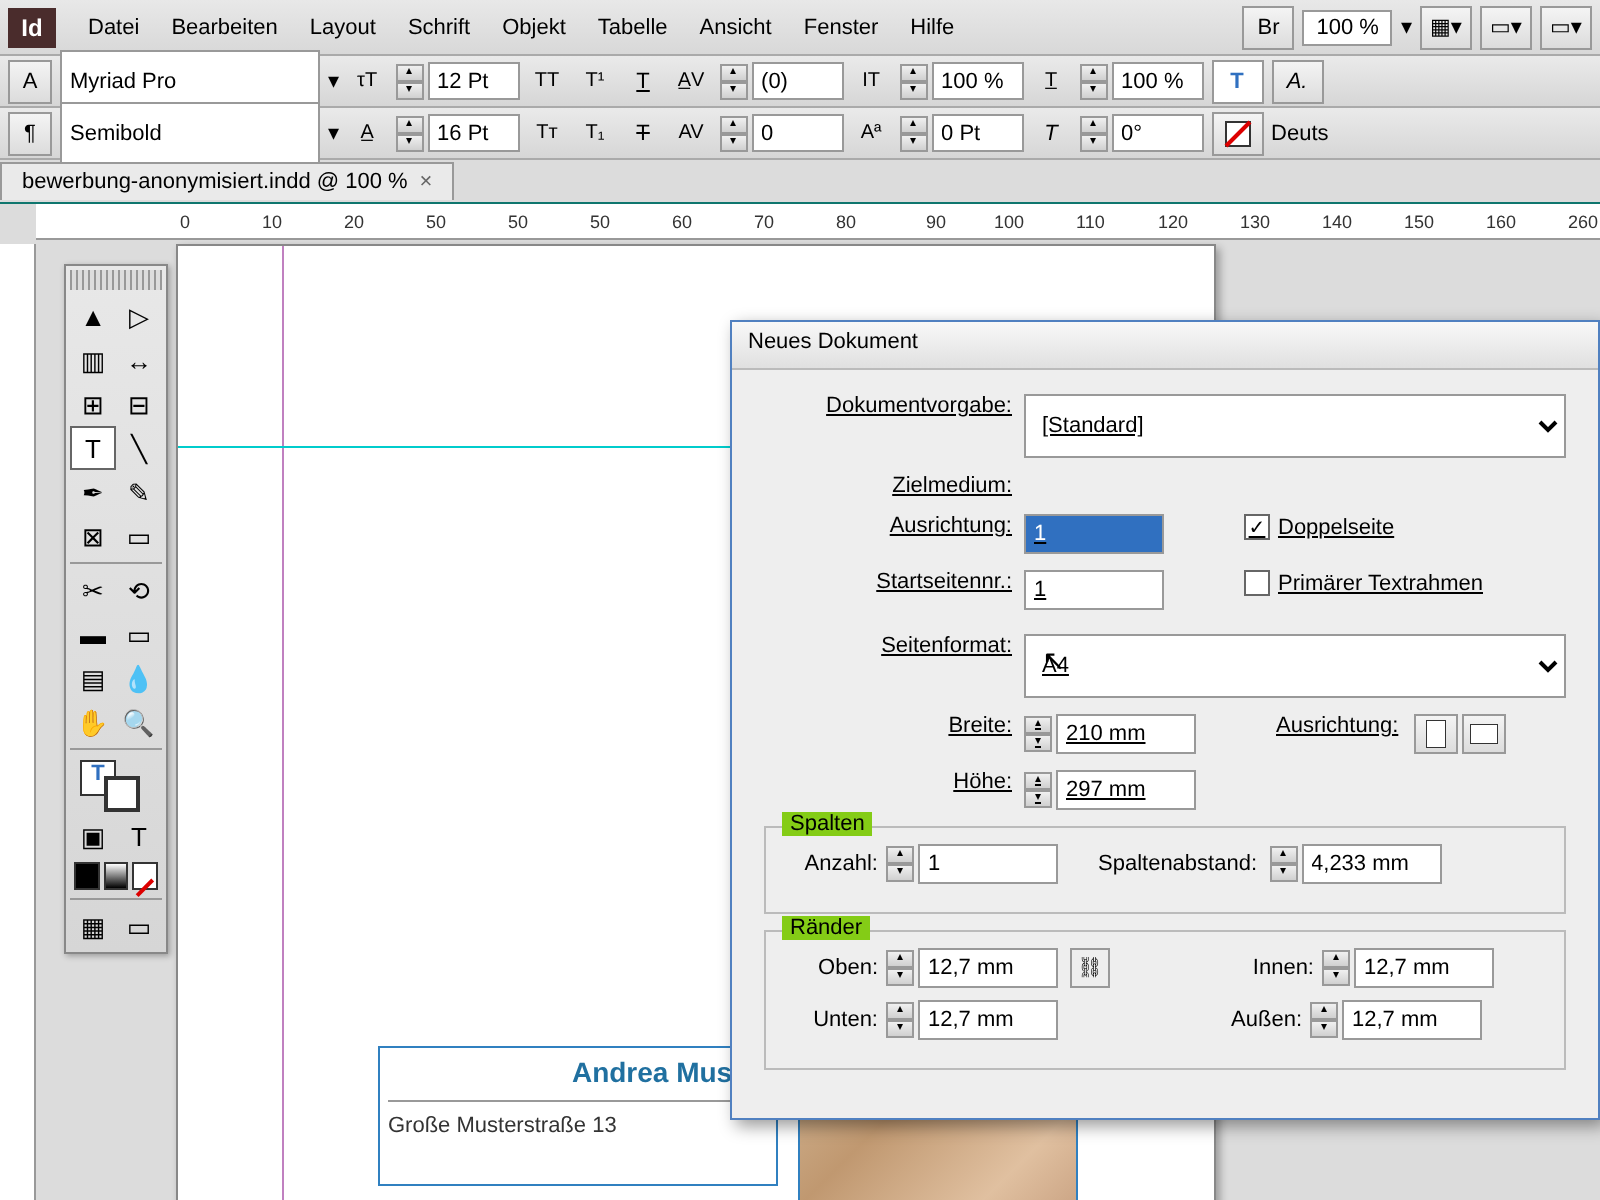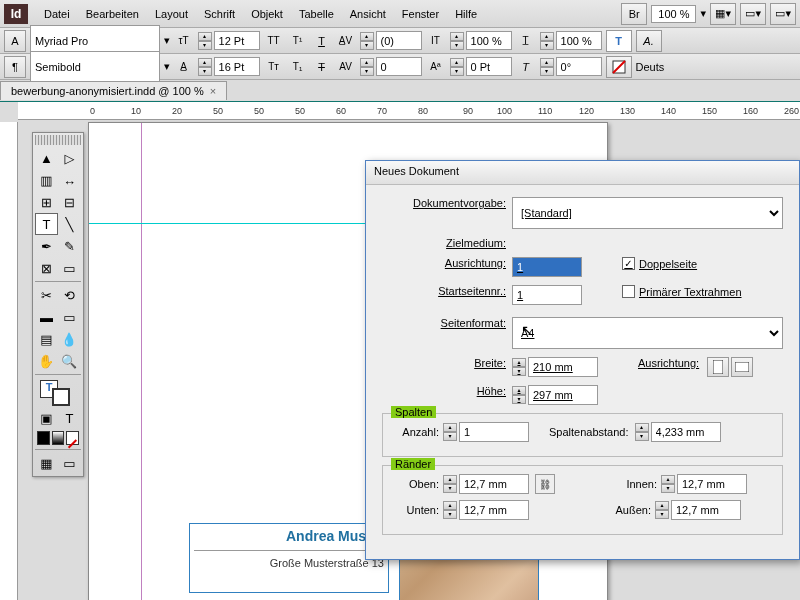--- a/index.html
+++ b/index.html
@@ -19,21 +19,21 @@
 .tab .x { cursor: pointer; color: #666; }
 .ruler-h { background: #fff; height: 18px; border-bottom: 1px solid #999; position: relative; margin-left: 18px; }
 .ruler-v { background: #fff; width: 18px; border-right: 1px solid #999; position: absolute; top: 122px; bottom: 0; left: 0; }
 .ruler-h .tick { position: absolute; top: 4px; font-size: 9px; color: #333; }
 .canvas { position: absolute; left: 18px; top: 122px; right: 0; bottom: 0; background: #dcdcdc; }
 .page { position: absolute; left: 70px; top: 0; width: 520px; height: 600px; background: #fff; border: 1px solid #888; box-shadow: 2px 2px 4px rgba(0,0,0,0.3); }
 .guide-v { position: absolute; top: 0; bottom: 0; width: 1px; background: #c080c0; }
 .guide-h { position: absolute; left: 0; right: 0; height: 1px; background: #00cccc; }
 .text-frame { position: absolute; border: 1px solid #3080c0; }
 .blue-text { color: #2070a0; font-weight: bold; font-size: 14px; text-align: right; }
-.body-text { color: #333; font-size: 11px; text-align: right; }
+.body-text { color: #333; font-size: 11px; text-align: left; }
 .photo { position: absolute; background: linear-gradient(135deg,#d4b896 0%,#c09870 30%,#e0c0a0 60%,#b08060 100%); border: 1px solid #3080c0; }
 .tools { position: absolute; left: 32px; top: 132px; width: 52px; background: linear-gradient(#e8e8e8,#d6d6d6); border: 1px solid #888; box-shadow: 1px 1px 3px rgba(0,0,0,0.3); padding: 2px; }
 .tools-grip { height: 10px; background: repeating-linear-gradient(90deg,#999 0,#999 1px,#ddd 1px,#ddd 3px); margin-bottom: 2px; }
 .tool-row { display: flex; }
 .tool { width: 24px; height: 22px; border: 1px solid transparent; display: flex; align-items: center; justify-content: center; font-size: 13px; cursor: pointer; }
 .tool.sel { background: #fff; border: 1px solid #666; }
 .tool-sep { height: 1px; background: #999; margin: 2px 0; }
 .swatch-row { display: flex; padding: 2px; gap: 2px; }
 .swatch { width: 14px; height: 14px; border: 1px solid #333; }
 .dialog { position: absolute; left: 365px; top: 120px; width: 435px; height: 400px; background: #eeeeee; border: 1px solid #5080c0; box-shadow: 3px 3px 8px rgba(0,0,0,0.4); margin-top: 40px; }

